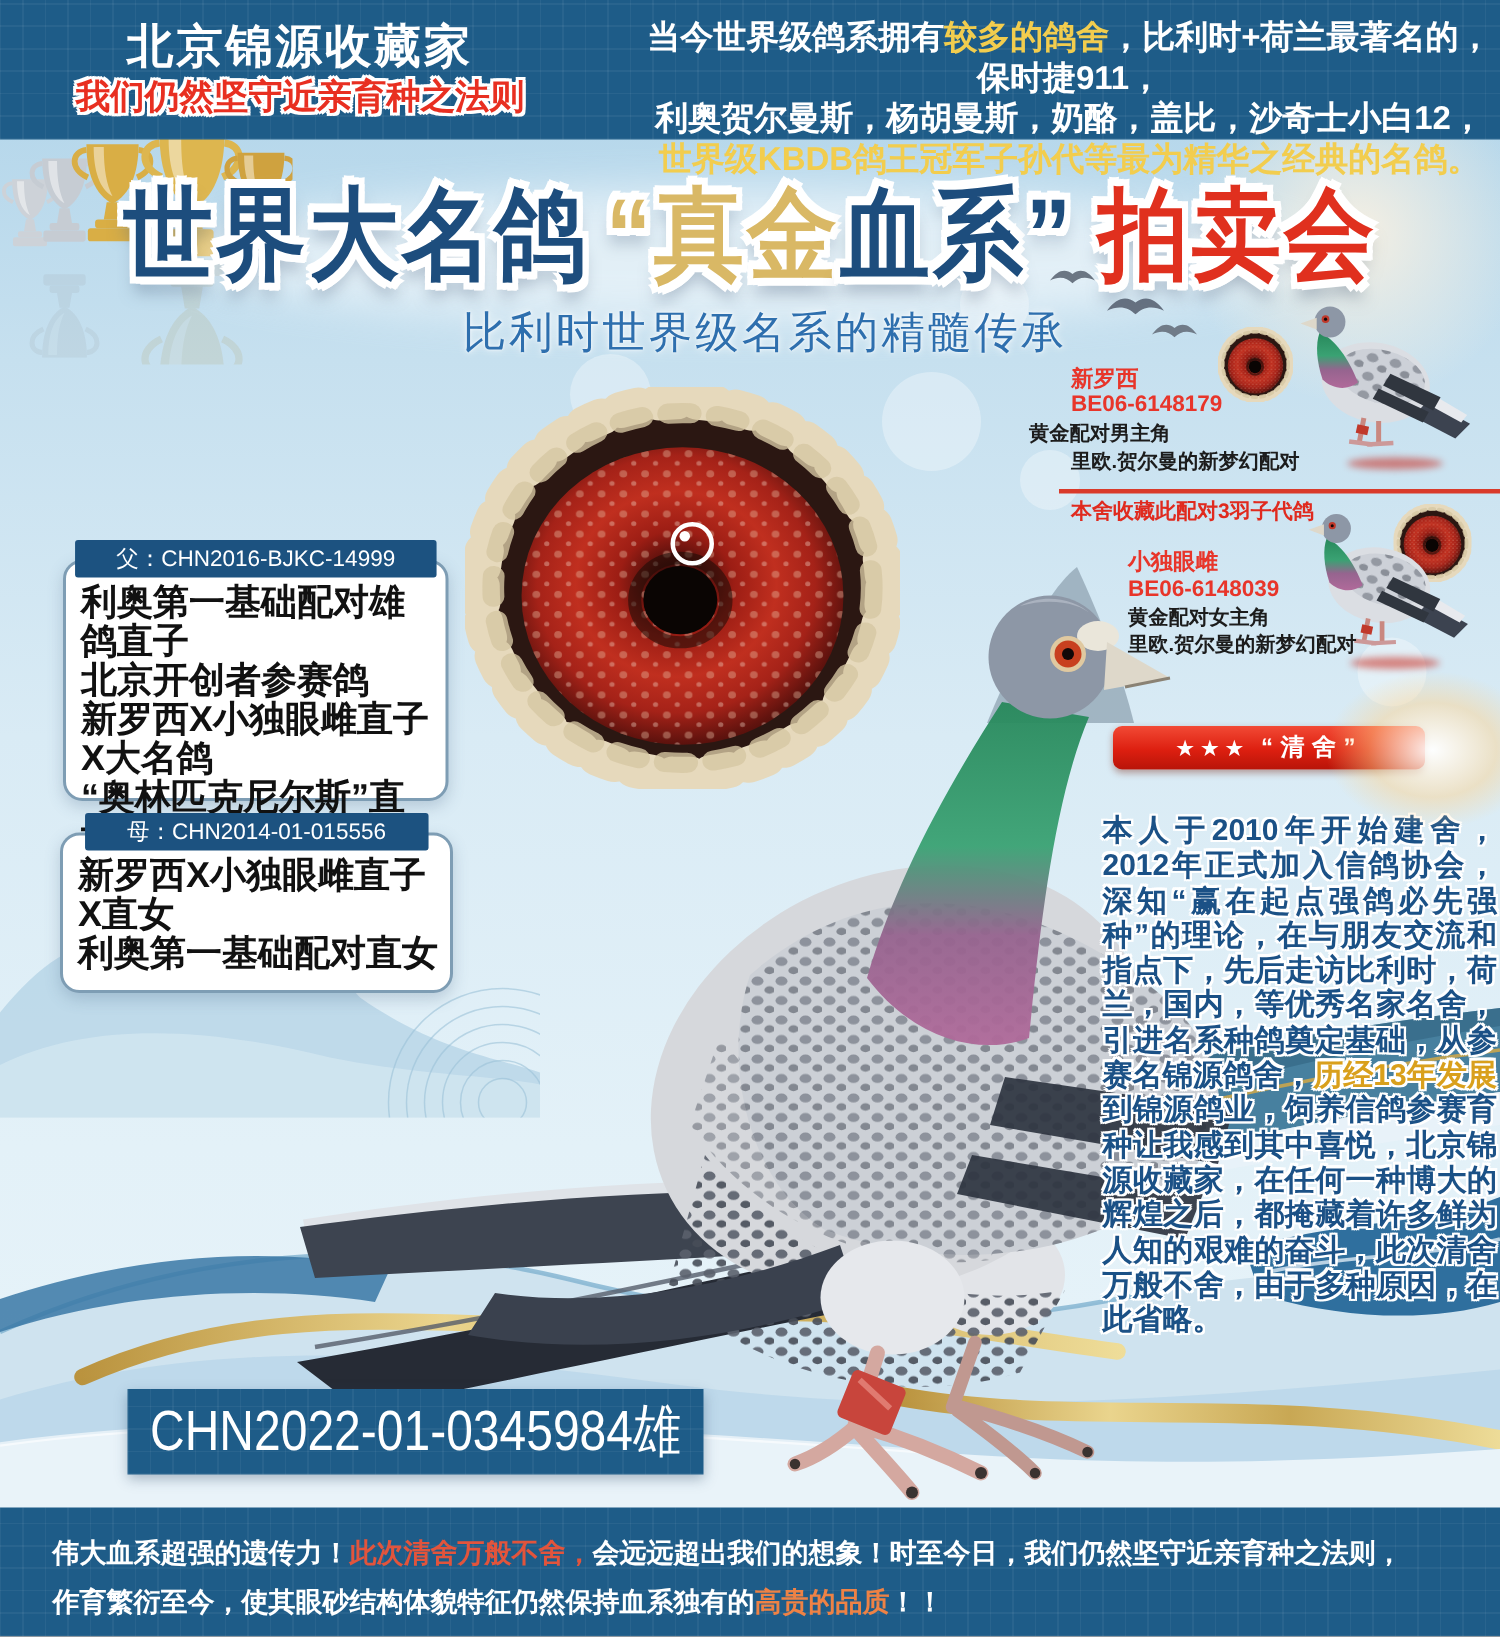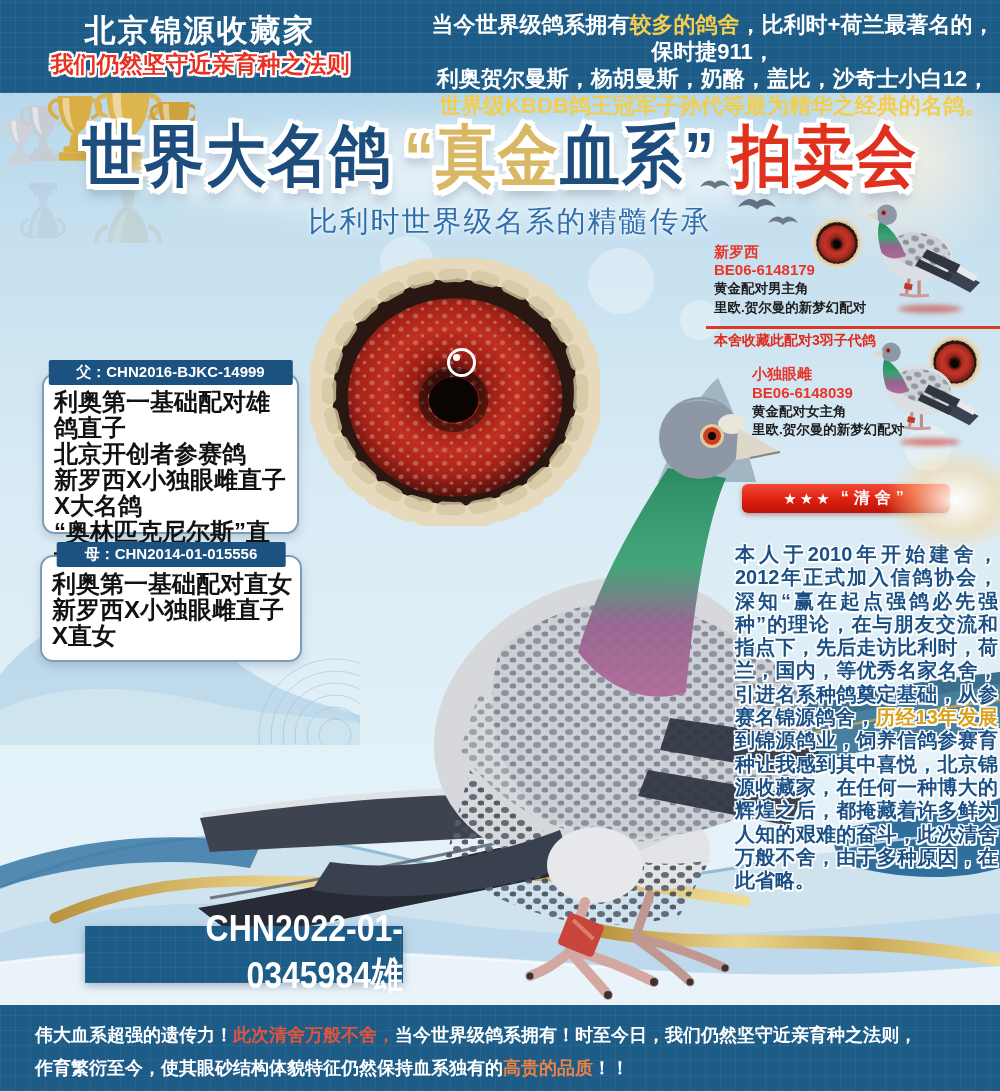--- a/index.html
+++ b/index.html
@@ -36,21 +36,21 @@
   .tl-gold{color:#d9b865;}
   .tl-red{color:#e0301e;margin-left:16px;}
   .gap-l{margin-left:12px;}
   .subtitle{left:250px;top:202px;width:520px;text-align:center;color:#2e6fae;
     font-size:29px;font-weight:normal;letter-spacing:2px;z-index:5;
     text-shadow:0 0 6px rgba(255,255,255,.9),0 0 2px #fff;}
   
   .ped-box{background:#fff;border:2px solid #7e9db4;border-radius:13px;z-index:6;
     box-shadow:0 4px 10px rgba(70,100,130,.25);}
   .ped-badge{position:absolute;left:50%;transform:translateX(-50%);top:-15px;
-    background:#1c5280;color:#fff;font-size:15px;font-weight:bold;
+    background:#1c5280;color:#fff;font-size:15px;font-weight:normal;
     padding:3px 28px;white-space:nowrap;border-radius:2px;}
   .ped-lines{position:absolute;left:10px;top:14px;right:6px;color:#111;
     font-size:24px;font-weight:bold;line-height:26px;}
   #fatherBox{left:42px;top:373px;width:253px;height:157px;}
   #motherBox{left:40px;top:555px;width:258px;height:103px;}
   
   .r-red{color:#e8352a;font-weight:bold;font-size:15px;z-index:6;white-space:nowrap;}
   .r-black{color:#1c1c1c;font-weight:bold;font-size:13.5px;z-index:6;white-space:nowrap;}
   .divider{left:706px;top:326px;width:294px;height:3px;background:#d93a2a;z-index:6;}
   .note-red{left:714px;top:332px;font-size:14px;font-weight:bold;color:#e02a1e;z-index:6;white-space:nowrap;}
@@ -60,23 +60,23 @@
     display:flex;align-items:center;justify-content:center;color:#fff;font-weight:bold;}
   .banner .stars{font-size:15px;letter-spacing:3px;margin-right:8px;}
   .banner .lbl{font-size:16px;letter-spacing:5px;}
   .flare{left:860px;top:430px;width:190px;height:140px;z-index:7;pointer-events:none;
     background:radial-gradient(closest-side,rgba(255,255,255,.95),rgba(255,210,140,.45) 45%,rgba(255,180,90,0) 75%);}
   .story{left:735px;top:543px;width:263px;color:#1b5186;text-align:justify;
     font-size:20px;font-weight:bold;line-height:23.3px;z-index:6;
     text-shadow:-1.5px -1.5px 0 #fff,1.5px -1.5px 0 #fff,-1.5px 1.5px 0 #fff,1.5px 1.5px 0 #fff,-1.5px 0 0 #fff,1.5px 0 0 #fff,0 -1.5px 0 #fff,0 1.5px 0 #fff;}
   .story .hl{color:#d9a01c;}
   
-  .ring-badge{left:85px;top:926px;width:318px;height:57px;z-index:8;
+  .ring-badge{left:85px;top:926px;width:384px;height:57px;z-index:8;
     display:flex;align-items:center;justify-content:center;color:#fff;
-    font-size:32px;font-weight:bold;transform-origin:center;
+    font-size:32px;font-weight:normal;transform-origin:center;
     box-shadow:0 3px 8px rgba(40,70,100,.35);text-align:right;}
   .ring-badge span{display:inline-block;transform:scaleY(1.18);}
   .footer-text{left:35px;top:1019px;width:950px;color:#fff;font-size:18px;
     font-weight:bold;line-height:33px;z-index:11;}
   .f-red{color:#e2543c;}
   .f-org{color:#ee8245;}
   
   .sun{left:790px;top:40px;width:230px;height:230px;border-radius:50%;z-index:1;
     background:radial-gradient(closest-side,rgba(255,243,225,.85),rgba(255,243,225,0));}
   .bokeh{border-radius:50%;background:rgba(255,255,255,.32);z-index:2;}
@@ -268,35 +268,35 @@
     <div class="ped-lines">
       <div>利奥第一基础配对雄鸽直子</div>
       <div>北京开创者参赛鸽</div>
       <div>新罗西X小独眼雌直子X大名鸽</div>
       <div>“奥林匹克尼尔斯”直女</div>
     </div>
   </div>
   <div class="abs ped-box" id="motherBox">
     <div class="ped-badge">母：CHN2014-01-015556</div>
     <div class="ped-lines">
+      <div>新罗西X小独眼雌直子X直女</div>
       <div>利奥第一基础配对直女</div>
-      <div>新罗西X小独眼雌直子X直女</div>
     </div>
   </div>
 
   <svg class="abs" style="left:812px;top:218px;width:50px;height:50px;z-index:5" viewBox="0 0 100 100">
       <use href="#eyeBall"></use>
     </svg>
   <svg class="abs" style="left:860px;top:198px;width:128px;height:118px;z-index:5" viewBox="0 0 130 120">
       <use href="#pigeonS"></use>
     </svg>
   <div class="abs redblur" style="left:898px;top:305px;width:64px;height:8px"></div>
   <div class="abs r-red" style="left:714px;top:243px">新罗西</div>
   <div class="abs r-red" style="left:714px;top:261px">BE06-6148179</div>
-  <div class="abs r-black" style="left:714px;top:280px">黄金配对男主角</div>
+  <div class="abs r-black" style="left:686px;top:280px">黄金配对男主角</div>
   <div class="abs r-black" style="left:714px;top:299px">里欧.贺尔曼的新梦幻配对</div>
 
   <div class="abs divider"></div>
   <div class="abs note-red">本舍收藏此配对3羽子代鸽</div>
 
   <svg class="abs" style="left:928px;top:336px;width:54px;height:52px;z-index:5" viewBox="0 0 100 100">
       <use href="#eyeBall"></use>
     </svg>
   <svg class="abs" style="left:866px;top:336px;width:120px;height:112px;z-index:5" viewBox="0 0 130 120">
       <use href="#pigeonS"></use>
@@ -361,17 +361,17 @@
     <rect x="382" y="528" width="38" height="34" rx="4" fill="#c8453c" transform="rotate(22 401 545)"></rect>
     <path d="M388,534 L414,544" stroke="#e07a70" stroke-width="4" transform="rotate(22 401 545)"></path>
   </svg>
 
   <div class="abs band ring-badge">
       <span>CHN2022-01-0345984雄</span>
     </div>
 
   <footer class="abs band" id="footerBand"></footer>
   <div class="abs footer-text">
-    <div><span>伟大血系超强的遗传力！</span><span class="f-red">此次清舍万般不舍，</span><span>当今世界级鸽系拥有！时至今日，我们仍然坚守近亲育种之法则，</span></div>
+    <div><span>伟大血系超强的遗传力！</span><span class="f-red">此次清舍万般不舍，</span><span>会远远超出我们的想象！时至今日，我们仍然坚守近亲育种之法则，</span></div>
     <div><span>作育繁衍至今，使其眼砂结构体貌特征仍然保持血系独有的</span><span class="f-org">高贵的品质</span><span>！！</span></div>
   </div>
 
 </div>
 
 </body></html>

